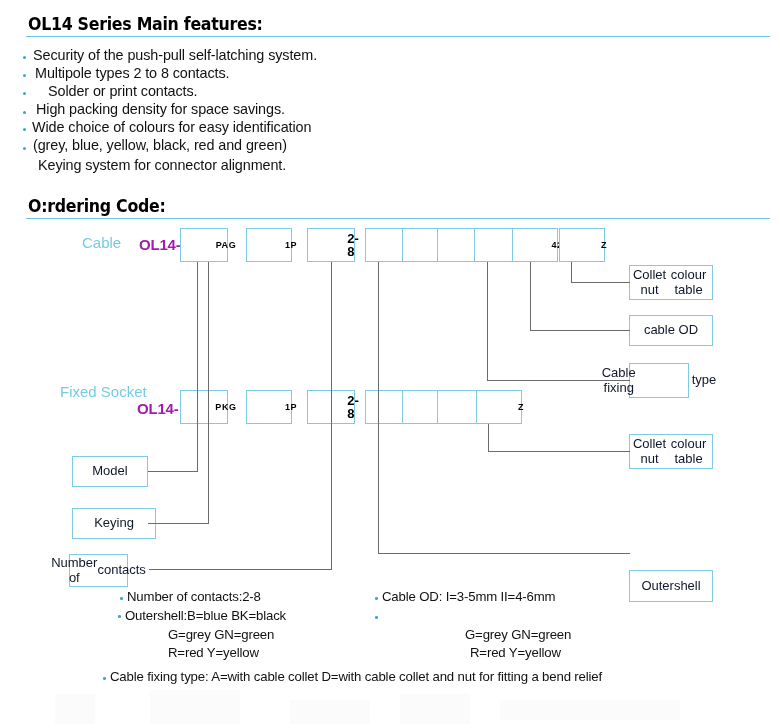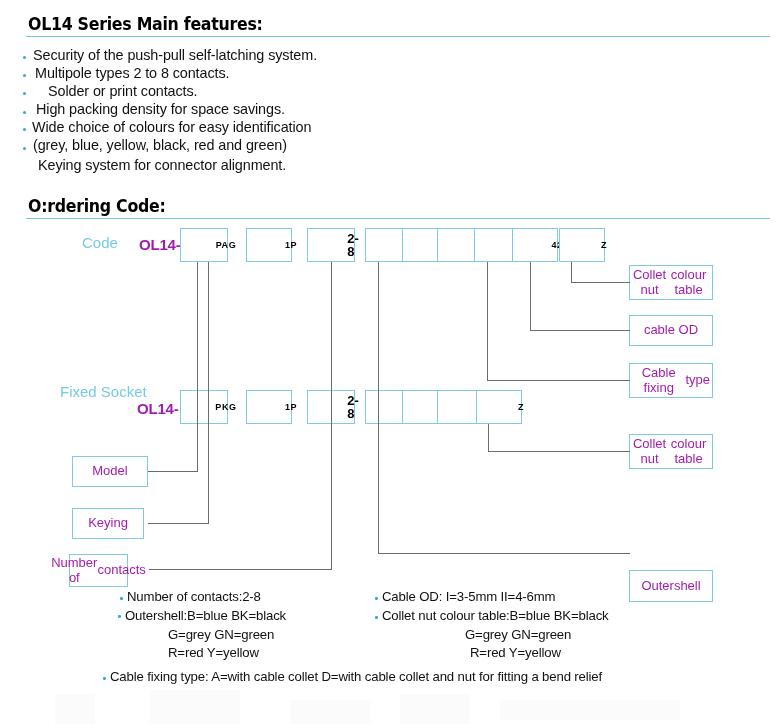--- a/index.html
+++ b/index.html
@@ -92,21 +92,21 @@
   .dbox {
     position: absolute;
     box-sizing: border-box;
     border: 1.2px solid #7ecbe3;
     background: #ffffff;
     display: flex;
     align-items: center;
     justify-content: center;
     text-align: center;
     font-size: 13px;
-    color: #a21caf;
+    color: #0f172a;
     line-height: 1.12;
     padding: 1px 2px;
   }
 
   
   .ln {
     position: absolute;
     background: #6b6b6b;
   }
   .lnv { width: 1.3px; }
@@ -159,21 +159,21 @@
   <div class="feat" style="left:32px; top:119px;">Wide choice of colours for easy identification</div>
 
   <div class="bullet" style="left:23px; top:147px;"></div>
   <div class="feat" style="left:33px; top:137px;">(grey, blue, yellow, black, red and green)</div>
 
   <div class="feat" style="left:38px; top:157px;">Keying system for connector alignment.</div>
 
   <div class="sec-title" style="left:28px; top:196px;">O:rdering Code:</div>
   <div class="rule" style="left:26px; top:218px; width:744px;"></div>
 
-  <div class="chain-label" style="left:82px; top:234px;">Code</div>
+  <div class="chain-label" style="left:82px; top:234px;">Cable</div>
   <div class="prefix" style="left:139px; top:236px;">OL14-</div>
 
   <div class="cbox sm" style="left:180px; top:228px; width:48px; height:34px;">PAG</div>
   <div class="cbox sm" style="left:246px; top:228px; width:37px; height:34px;">1P</div>
   <div class="cbox md" style="left:307px; top:228px; width:48px; height:34px;">2-8</div>
   <div class="cbox sm" style="left:365px; top:228px; width:26px; height:34px;">G</div>
   <div class="cbox sm" style="left:402px; top:228px; width:26px; height:34px;">L</div>
   <div class="cbox sm" style="left:437px; top:228px; width:26px; height:34px;">A</div>
   <div class="cbox sm" style="left:474px; top:228px; width:26px; height:34px;">D</div>
   <div class="cbox sm" style="left:512px; top:228px; width:36px; height:34px;">42</div>
@@ -193,41 +193,41 @@
   <div class="dbox" style="left:629px; top:265px; width:84px; height:35px;">
     <span>Collet nut</span>
       <br>
     <span>colour table</span>
   </div>
 
   <div class="dbox" style="left:629px; top:315px; width:84px; height:31px;">
     <span>cable OD</span>
   </div>
 
-  <div class="dbox" style="left:629px; top:363px; width:84px; height:35px;">
+  <div class="dbox" style="left:629px; top:363px; width:60px; height:35px;gap:28px;">
     <span>Cable fixing</span>
       <br>
     <span>type</span>
   </div>
 
   <div class="dbox" style="left:629px; top:434px; width:84px; height:35px;">
     <span>Collet nut</span>
       <br>
     <span>colour table</span>
   </div>
 
   <div class="dbox" style="left:629px; top:538px; width:84px; height:32px;margin-top:32px;">
     <span>Outershell</span>
   </div>
 
   <div class="dbox" style="left:72px; top:456px; width:76px; height:31px;">
     <span>Model</span>
   </div>
 
-  <div class="dbox" style="left:72px; top:508px; width:72px; height:31px;">
+  <div class="dbox" style="left:72px; top:508px; width:84px; height:31px;">
     <span>Keying</span>
   </div>
 
   <div class="dbox" style="left:69px; top:554px; width:59px; height:33px;">
     <span>Number of</span>
       <br>
     <span>contacts</span>
   </div>
 
   <div class="ln lnv" style="left:197px; top:262px; height:210px;"></div>
@@ -266,21 +266,20 @@
   <div class="leg" style="left:125px; top:608px;">Outershell:B=blue  BK=black</div>
 
   <div class="leg" style="left:168px; top:627px;">G=grey GN=green</div>
 
   <div class="leg" style="left:168px; top:645px;">R=red  Y=yellow</div>
 
   <div class="lbul" style="left:375px; top:597px;"></div>
   <div class="leg" style="left:382px; top:589px;">Cable OD: I=3-5mm  II=4-6mm</div>
 
   <div class="lbul" style="left:375px; top:616px;"></div>
-  <div class="leg" style="left:382px; top:608px;">Collet nut colour table:B=blue  BK=black</div>
 
   <div class="leg" style="left:465px; top:627px;">G=grey  GN=green</div>
 
   <div class="leg" style="left:470px; top:645px;">R=red   Y=yellow</div>
 
   <div class="lbul" style="left:103px; top:677px;"></div>
   <div class="leg" style="left:110px; top:669px;">Cable fixing type:  A=with cable collet  D=with cable collet and nut for fitting a bend relief</div>
 
   <div class="smudge" style="left:55px; top:694px; width:40px; height:30px;"></div>
   <div class="smudge" style="left:150px; top:690px; width:90px; height:34px;"></div>

